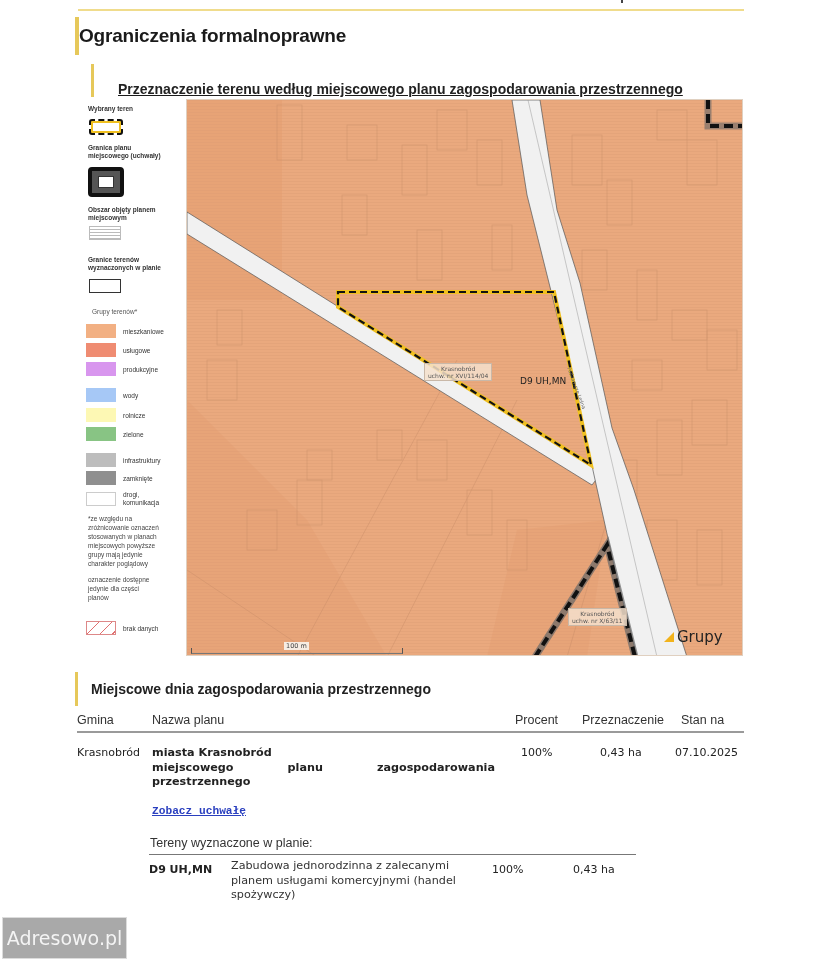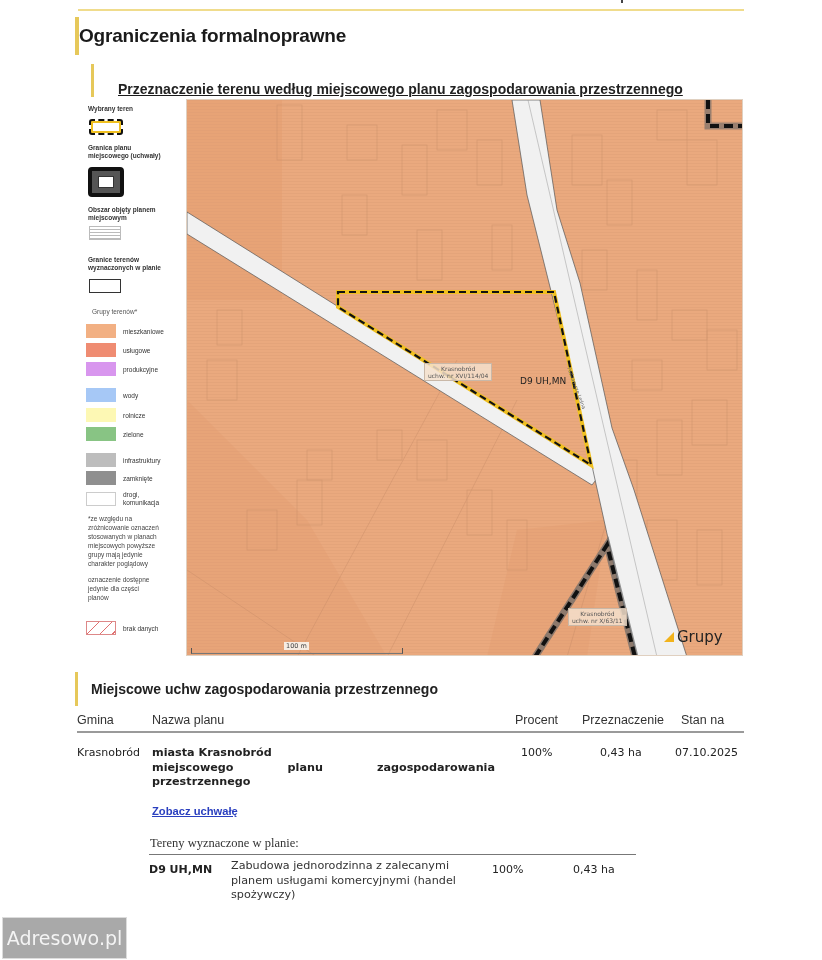--- a/index.html
+++ b/index.html
@@ -42,23 +42,23 @@
 
   
   .h-sub2 { position: absolute; left: 75px; top: 672px; height: 34px; border-left: 3px solid #e6c85a; padding-left: 13px; display: flex; align-items: center; }
   .h-sub2 span { font-family: "Liberation Sans", sans-serif; font-weight: bold; font-size: 14px; color: #222; }
 
   .th { position: absolute; top: 713px; font-family: "Liberation Sans", sans-serif; font-size: 12.5px; color: #333; }
   .th-rule { position: absolute; left: 77px; top: 731px; width: 667px; height: 2px; background: #9a9a9a; }
 
   .td { position: absolute; font-family: "DejaVu Sans", sans-serif; font-size: 11px; color: #222; }
   .plan-name { position: absolute; left: 152px; top: 746px; width: 343px; font-family: "DejaVu Sans", sans-serif; font-weight: bold; font-size: 11.2px; line-height: 14.5px; text-align: justify; color: #222; }
-  .plan-link { position: absolute; left: 152px; top: 805px; font-family: Liberation Sans, sans-serif; font-weight: bold; font-size: 11.2px; color: #2a3fbf; text-decoration: underline; }
-
-  .sub-title { position: absolute; left: 150px; top: 836px; font-family: Liberation Serif, serif; font-size: 12.5px; color: #333; }
+  .plan-link { position: absolute; left: 152px; top: 805px; font-family: Liberation Mono, monospace; font-weight: bold; font-size: 11.2px; color: #2a3fbf; text-decoration: underline; }
+
+  .sub-title { position: absolute; left: 150px; top: 836px; font-family: Liberation Sans, sans-serif; font-size: 12.5px; color: #333; }
   .sub-rule { position: absolute; left: 149px; top: 854px; width: 487px; height: 1px; background: #777; }
   .zone-code { position: absolute; left: 149px; top: 863px; font-family: "DejaVu Sans", sans-serif; font-weight: bold; font-size: 11px; color: #222; }
   .zone-desc { position: absolute; left: 231px; top: 859px; width: 250px; font-family: "DejaVu Sans", sans-serif; font-size: 11.2px; line-height: 14.5px; color: #333; }
 
   .watermark { position: absolute; left: 2px; top: 917px; width: 125px; height: 42px; background: #a9a9a9; border: 1px solid #dcdcdc; color: #f4f4f4; font-family: "DejaVu Sans", sans-serif; font-size: 19px; display: flex; align-items: center; justify-content: center; }
 </style>
 </head>
 <body>
 
 <div class="top-rule"></div>
@@ -213,21 +213,21 @@
 <div class="zone-label">D9 UH,MN</div>
 <div class="street-label">Podzamcze Leśna</div>
 <div class="scalebar"></div>
 <div class="scale-label">100 m</div>
 <div class="ongeo">
   <div class="tri"></div>
   <span>Grupy</span>
 </div>
 
 <div class="h-sub2">
-  <span>Miejscowe uchw zagospodarowania przestrzennego</span>
+  <span>Miejscowe dnia zagospodarowania przestrzennego</span>
 </div>
 
 <div class="th" style="left:77px;">Gmina</div>
 <div class="th" style="left:152px;">Nazwa planu</div>
 <div class="th" style="left:515px;">Procent</div>
 <div class="th" style="left:582px;">Przeznaczenie</div>
 <div class="th" style="left:681px;">Stan na</div>
 <div class="th-rule"></div>
 
 <div class="td" style="left:77px;top:746px;">Krasnobród</div>

